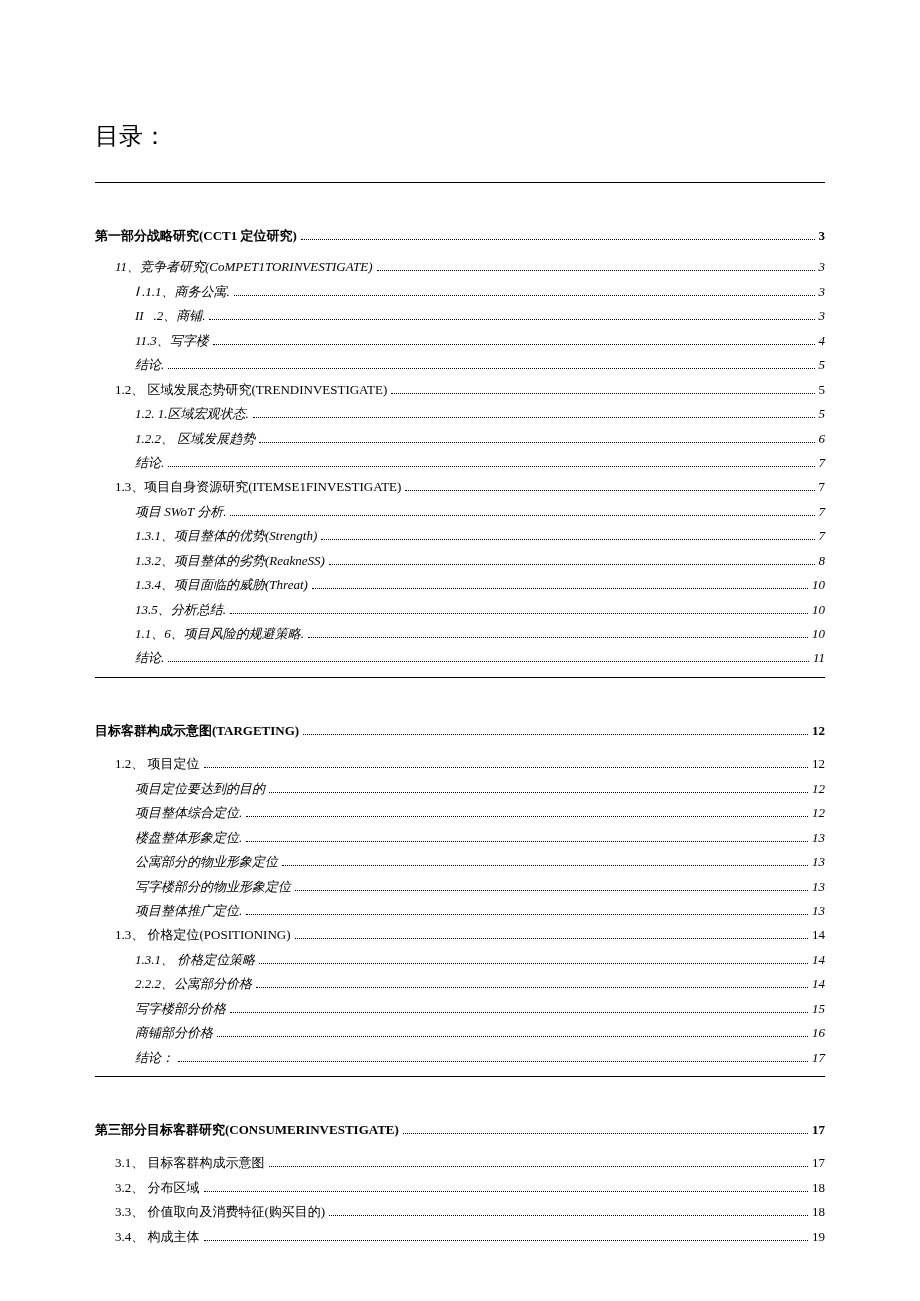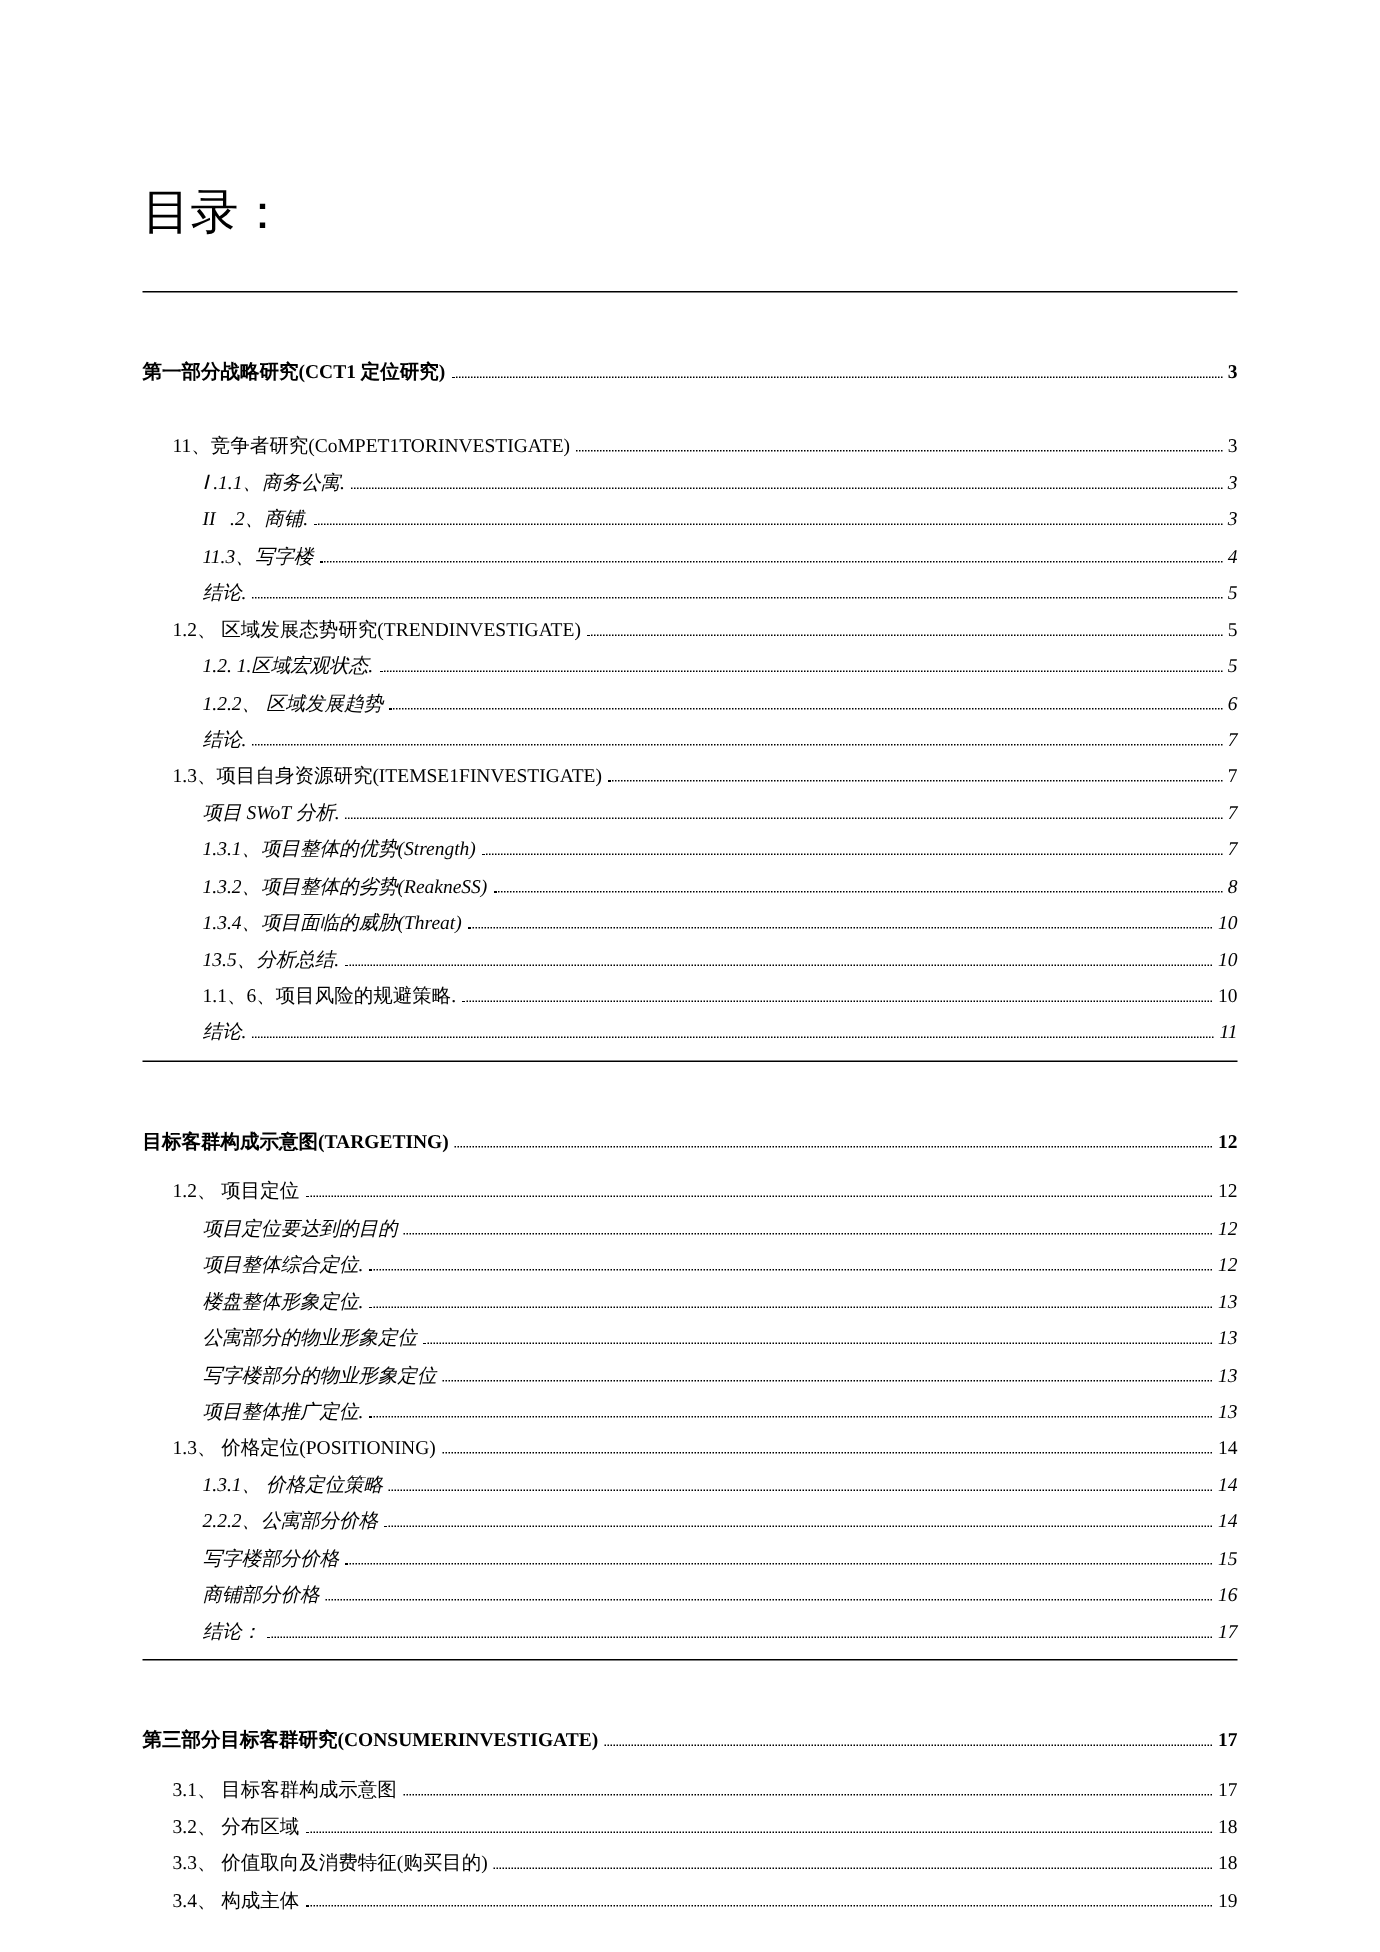--- a/index.html
+++ b/index.html
@@ -6,21 +6,21 @@
     body {
       font-family: "SimSun", "宋体", serif;
       background: #ffffff;
       width: 920px;
       margin: 0 auto;
       padding: 120px 95px 60px 95px;
       font-size: 14px;
       color: #000;
     }
     .title {
-      font-size: 32px;
+      font-size: 24px;
       font-weight: normal;
       margin-bottom: 30px;
       font-family: "SimSun", "宋体", serif;
     }
     .toc-line {
       display: flex;
       align-items: baseline;
       margin: 3px 0;
       line-height: 1.65;
       font-size: 13px;
@@ -29,42 +29,42 @@
     .toc-dots {
       flex: 1;
       border-bottom: 1.5px dotted #000;
       margin: 0 4px 3px 4px;
       min-width: 10px;
       height: 0.8em;
     }
     .toc-page { white-space: nowrap; flex-shrink: 0; }
     .lvl1 { margin-left: 0; font-weight: bold; margin-top: 42px; }
     .lvl2 { margin-left: 20px; }
-    .lvl3 { margin-left: 40px; }
+    .lvl3 { margin-left: 40px; font-style: italic; }
     .italic { font-style: italic; text-align: center; }
     .bold { font-weight: bold; }
     hr.sep {
       border: none;
       border-top: 1px solid #000;
       margin: 8px 0 8px 0;
     }
   </style>
 </head>
 <body>
 
 <h1 class="title">目录：</h1>
 
 <div id="toc-container">
     <hr class="sep">
     <div class="toc-line lvl1 bold">
       <span class="toc-label">第一部分战略研究(CCT1 定位研究)</span>
       <span class="toc-dots"></span>
       <span class="toc-page">3</span>
     </div>
-    <div class="toc-line lvl2" style="margin-top: 28px;">
+    <div class="toc-line lvl2" style="margin-top: 10px; font-style: italic;">
       <span class="toc-label">11、竞争者研究(CoMPET1TORINVESTIGATE)</span>
       <span class="toc-dots"></span>
       <span class="toc-page">3</span>
     </div>
     <div class="toc-line lvl3 italic">
       <span class="toc-label">Ⅰ .1.1、商务公寓.</span>
       <span class="toc-dots"></span>
       <span class="toc-page">3</span>
     </div>
     <div class="toc-line lvl3 italic">

